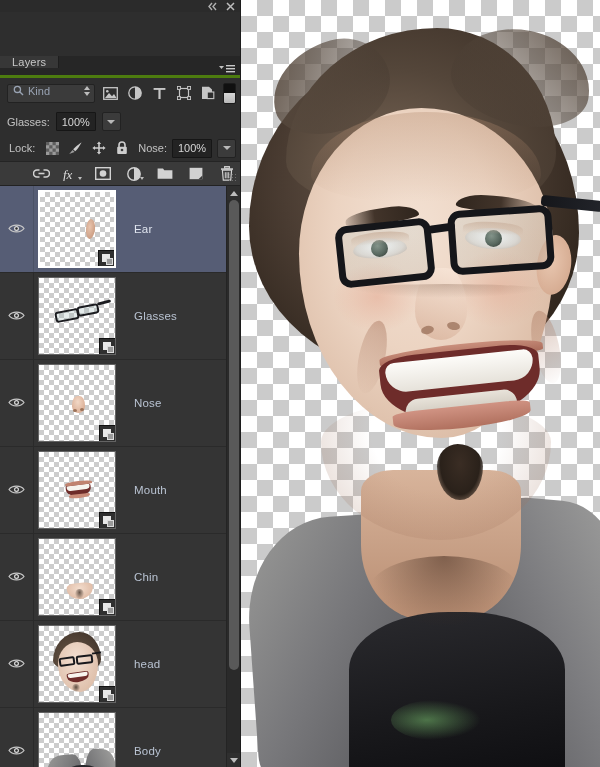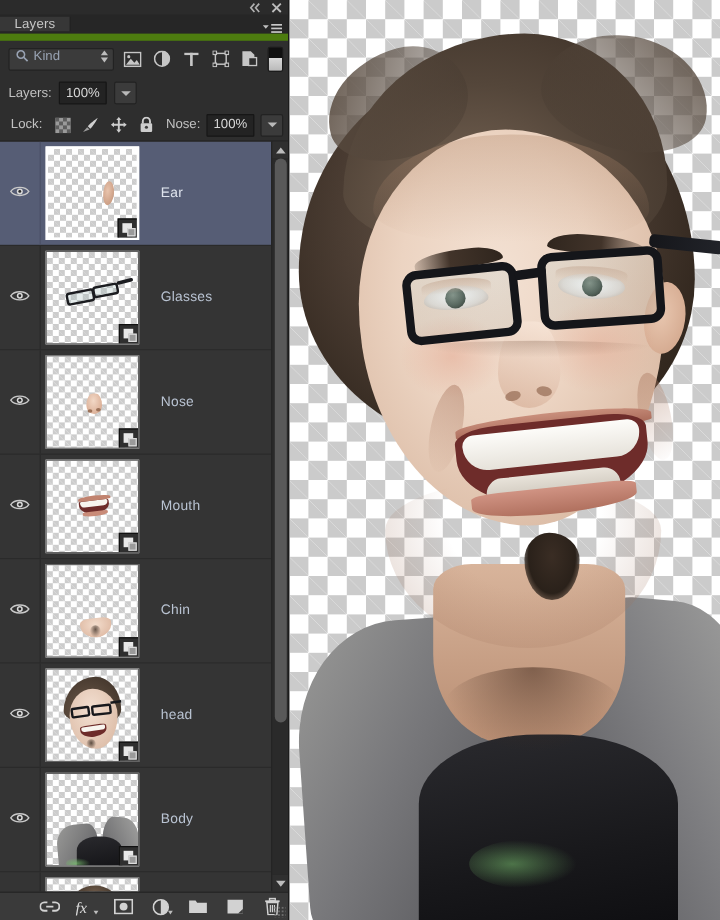--- a/index.html
+++ b/index.html
@@ -254,22 +254,22 @@
   #panel-topbar {
     height: 12px; background: #2b2b2b;
     display: flex; align-items: center; justify-content: flex-end;
     padding-right: 4px; gap: 7px; flex: none;
   }
   .tb-icon { width: 11px; height: 11px; position: relative; cursor: pointer; }
   .tb-icon svg { display: block; }
 
   
   #tabstrip {
-    height: 22px; background: #262626; display: flex; align-items: center;
-    border-bottom: 6px solid #4d7c0f; flex: none; position: relative;
+    height: 22px; background: #262626; display: flex; align-items: flex-start;
+    border-bottom: 3px solid #4d7c0f; flex: none; position: relative; margin-top: 44px;
   }
   #tab-layers {
     background: #373737; color: #c8c8c8;
     font-size: 11px; display: flex; align-items: center;
     padding: 0 12px; border-right: 1px solid #1e1e1e;
     letter-spacing: .2px;
   }
   #panel-menu-btn {
     position: absolute; right: 5px; top: 5px;
     width: 16px; height: 11px; cursor: pointer;
@@ -562,21 +562,21 @@
         <svg width="14" height="14" viewBox="0 0 14 14">
           <path d="M1,0.8 L8,0.8 L11,3.6 L11,13 L1,13 Z" fill="#c6c6c6"></path>
           <rect x="6.2" y="6" width="6.6" height="6.6" fill="#2e2e2e" stroke="#c6c6c6" stroke-width="1.1"></rect>
         </svg>
       </span>
 
       <div id="filter-toggle"></div>
     </div>
 
     <div id="blend-row">
-      <span class="num-label">Layers:</span>
+      <span class="num-label">Glasses:</span>
       <span class="num-field">100%</span>
       <span class="num-arrow">
           <i></i>
         </span>
     </div>
 
     <div id="lock-row">
       <span class="lock-text">Lock:</span>
 
       <span class="lock-ico">
@@ -614,20 +614,76 @@
         </svg>
       </span>
 
       <span id="fill-group">
         <span class="num-label">Nose:</span>
         <span class="num-field">100%</span>
         <span class="num-arrow">
             <i></i>
           </span>
       </span>
+    </div>
+
+    <div id="bottom-bar">
+      <span class="bb-ico">
+        <svg width="17" height="11" viewBox="0 0 17 11">
+          <path d="M6.5,2 L4,2 A3.4,3.4 0 0,0 4,9 L6.5,9" fill="none" stroke="#d2d2d2" stroke-width="1.6"></path>
+          <path d="M10.5,2 L13,2 A3.4,3.4 0 0,1 13,9 L10.5,9" fill="none" stroke="#d2d2d2" stroke-width="1.6"></path>
+          <path d="M5.5,5.5 L11.5,5.5" stroke="#d2d2d2" stroke-width="1.6"></path>
+        </svg>
+      </span>
+
+      <span class="bb-ico">
+        <svg width="18" height="14" viewBox="0 0 18 14">
+          <text x="0" y="11.5" font-family="Liberation Serif, serif" font-style="italic" font-size="13" fill="#dcdcdc">fx</text>
+        </svg>
+        <i class="bb-caret"></i>
+      </span>
+
+      <span class="bb-ico">
+        <svg width="16" height="13" viewBox="0 0 16 13">
+          <rect x="0.7" y="0.7" width="14.6" height="11.6" fill="none" stroke="#d2d2d2" stroke-width="1.4"></rect>
+          <circle cx="8" cy="6.5" r="3.3" fill="#d2d2d2"></circle>
+        </svg>
+      </span>
+
+      <span class="bb-ico">
+        <svg width="14" height="14" viewBox="0 0 14 14">
+          <circle cx="7" cy="7" r="6.2" fill="none" stroke="#d2d2d2" stroke-width="1.4"></circle>
+          <path d="M7,0.8 A6.2,6.2 0 0,1 7,13.2 Z" fill="#d2d2d2"></path>
+        </svg>
+        <i class="bb-caret"></i>
+      </span>
+
+      <span class="bb-ico">
+        <svg width="16" height="13" viewBox="0 0 16 13">
+          <path d="M0.6,1.5 L6,1.5 L7.3,3.3 L15.4,3.3 L15.4,11.8 L0.6,11.8 Z" fill="#d2d2d2"></path>
+        </svg>
+      </span>
+
+      <span class="bb-ico">
+        <svg width="14" height="13" viewBox="0 0 14 13">
+          <path d="M0.6,0.8 L13.4,0.8 L13.4,12.2 L0.6,12.2 Z" fill="#d2d2d2"></path>
+          <path d="M13.4,8.4 L9.4,12.2 L13.4,12.2 Z" fill="#3a3a3a"></path>
+        </svg>
+      </span>
+
+      <span class="bb-ico">
+        <svg width="14" height="15" viewBox="0 0 14 15">
+          <rect x="4.6" y="0.6" width="4.8" height="1.6" fill="none" stroke="#d2d2d2" stroke-width="1.1"></rect>
+          <rect x="1" y="2.3" width="12" height="1.5" fill="#d2d2d2"></rect>
+          <path d="M2.4,4.2 L11.6,4.2 L10.7,14.2 L3.3,14.2 Z" fill="none" stroke="#d2d2d2" stroke-width="1.2"></path>
+          <path d="M5.3,6.2 L5.3,12.3 M7,6.2 L7,12.3 M8.7,6.2 L8.7,12.3" stroke="#d2d2d2" stroke-width="1"></path>
+        </svg>
+      </span>
+
+      <span id="grip"></span>
     </div>
 
     <div id="list-wrap">
       <div id="list">
           <div class="layer-row selected">
             <div class="eye-cell">
               <span><svg width="17" height="11" viewBox="0 0 17 11">
                   <path d="M1,5.5 C4,1 13,1 16,5.5 C13,10 4,10 1,5.5 Z" fill="none" stroke="#c9c9c9" stroke-width="1.2"></path>
                   <circle cx="8.5" cy="5.5" r="2.5" fill="#d8d8d8"></circle>
                   <circle cx="8.5" cy="5.5" r="1.2" fill="#2b2b2b"></circle>
@@ -810,70 +866,14 @@
             <i></i>
           </div>
         <div id="sb-track">
           <div id="sb-thumb"></div>
         </div>
         <div class="sb-arrow dn">
             <i></i>
           </div>
       </div>
     </div>
-
-    <div id="bottom-bar">
-      <span class="bb-ico">
-        <svg width="17" height="11" viewBox="0 0 17 11">
-          <path d="M6.5,2 L4,2 A3.4,3.4 0 0,0 4,9 L6.5,9" fill="none" stroke="#d2d2d2" stroke-width="1.6"></path>
-          <path d="M10.5,2 L13,2 A3.4,3.4 0 0,1 13,9 L10.5,9" fill="none" stroke="#d2d2d2" stroke-width="1.6"></path>
-          <path d="M5.5,5.5 L11.5,5.5" stroke="#d2d2d2" stroke-width="1.6"></path>
-        </svg>
-      </span>
-
-      <span class="bb-ico">
-        <svg width="18" height="14" viewBox="0 0 18 14">
-          <text x="0" y="11.5" font-family="Liberation Serif, serif" font-style="italic" font-size="13" fill="#dcdcdc">fx</text>
-        </svg>
-        <i class="bb-caret"></i>
-      </span>
-
-      <span class="bb-ico">
-        <svg width="16" height="13" viewBox="0 0 16 13">
-          <rect x="0.7" y="0.7" width="14.6" height="11.6" fill="none" stroke="#d2d2d2" stroke-width="1.4"></rect>
-          <circle cx="8" cy="6.5" r="3.3" fill="#d2d2d2"></circle>
-        </svg>
-      </span>
-
-      <span class="bb-ico">
-        <svg width="14" height="14" viewBox="0 0 14 14">
-          <circle cx="7" cy="7" r="6.2" fill="none" stroke="#d2d2d2" stroke-width="1.4"></circle>
-          <path d="M7,0.8 A6.2,6.2 0 0,1 7,13.2 Z" fill="#d2d2d2"></path>
-        </svg>
-        <i class="bb-caret"></i>
-      </span>
-
-      <span class="bb-ico">
-        <svg width="16" height="13" viewBox="0 0 16 13">
-          <path d="M0.6,1.5 L6,1.5 L7.3,3.3 L15.4,3.3 L15.4,11.8 L0.6,11.8 Z" fill="#d2d2d2"></path>
-        </svg>
-      </span>
-
-      <span class="bb-ico">
-        <svg width="14" height="13" viewBox="0 0 14 13">
-          <path d="M0.6,0.8 L13.4,0.8 L13.4,12.2 L0.6,12.2 Z" fill="#d2d2d2"></path>
-          <path d="M13.4,8.4 L9.4,12.2 L13.4,12.2 Z" fill="#3a3a3a"></path>
-        </svg>
-      </span>
-
-      <span class="bb-ico">
-        <svg width="14" height="15" viewBox="0 0 14 15">
-          <rect x="4.6" y="0.6" width="4.8" height="1.6" fill="none" stroke="#d2d2d2" stroke-width="1.1"></rect>
-          <rect x="1" y="2.3" width="12" height="1.5" fill="#d2d2d2"></rect>
-          <path d="M2.4,4.2 L11.6,4.2 L10.7,14.2 L3.3,14.2 Z" fill="none" stroke="#d2d2d2" stroke-width="1.2"></path>
-          <path d="M5.3,6.2 L5.3,12.3 M7,6.2 L7,12.3 M8.7,6.2 L8.7,12.3" stroke="#d2d2d2" stroke-width="1"></path>
-        </svg>
-      </span>
-
-      <span id="grip"></span>
-    </div>
   </div>
 </div>
 
 </body></html>

